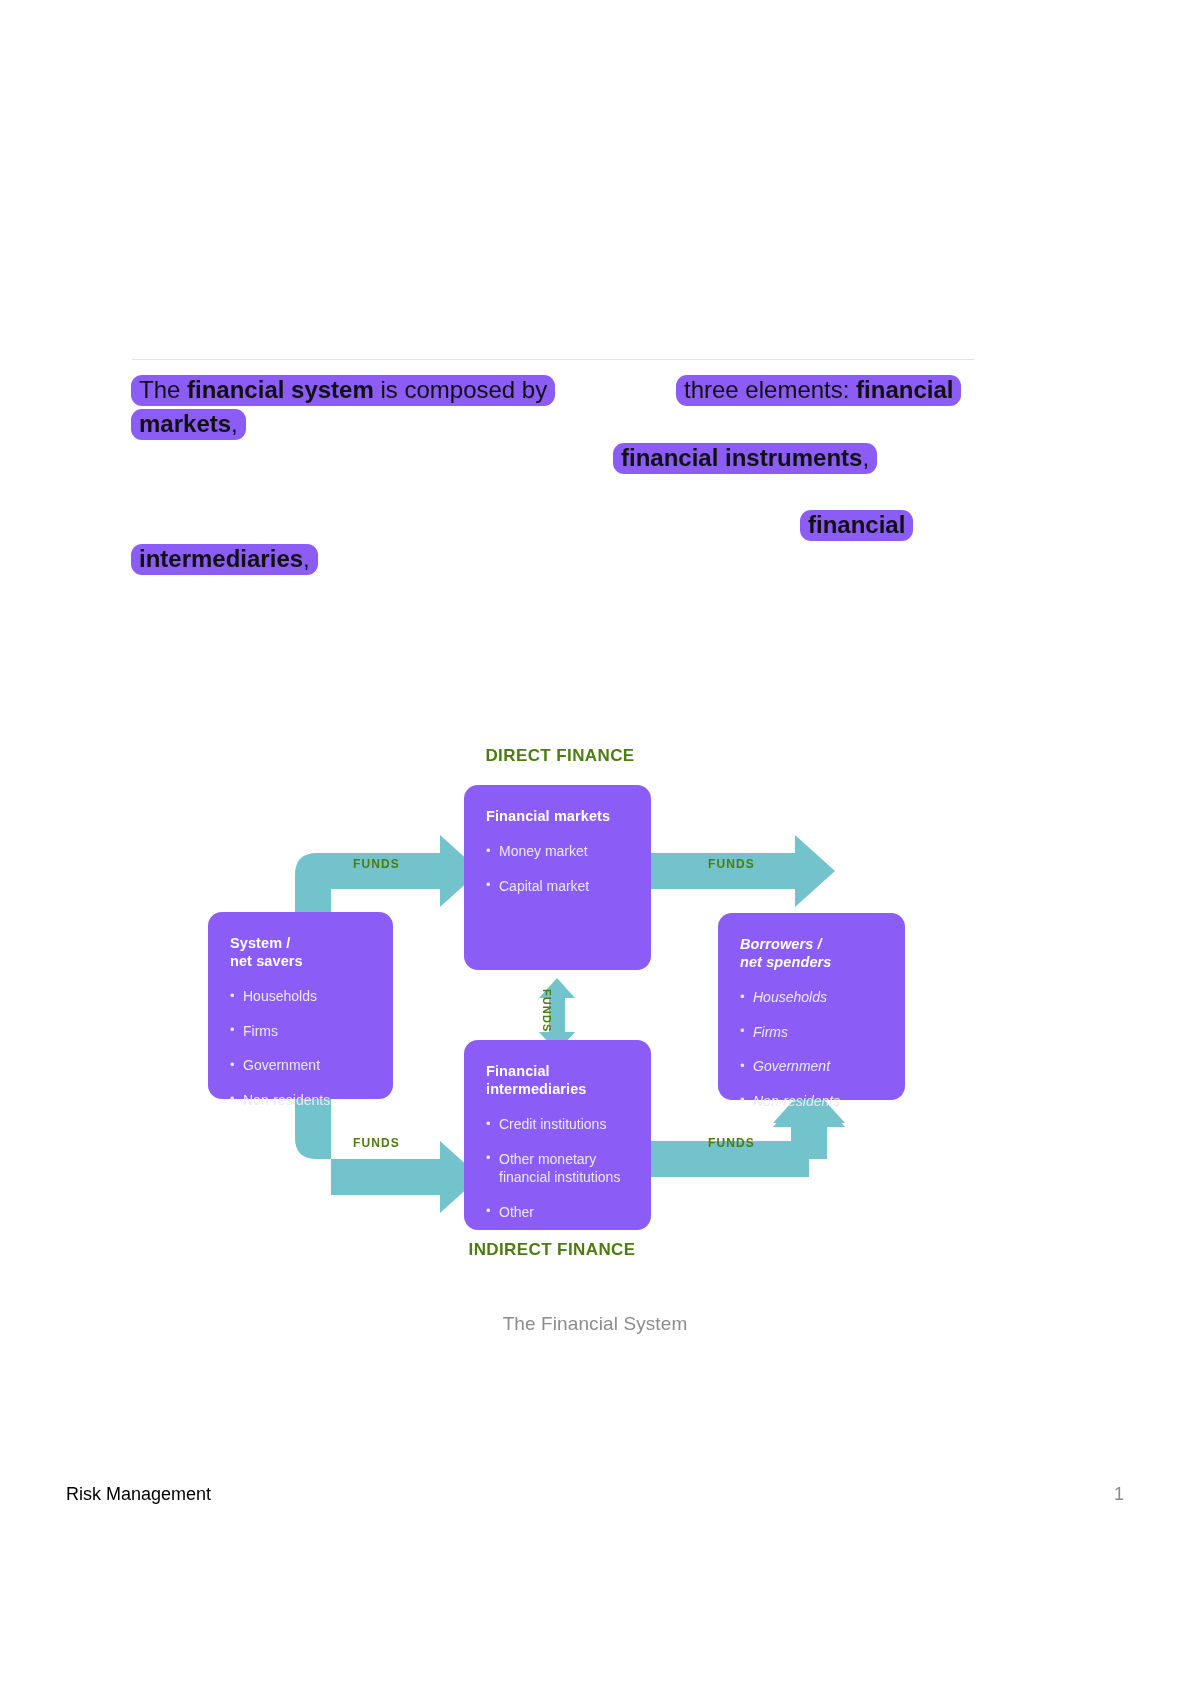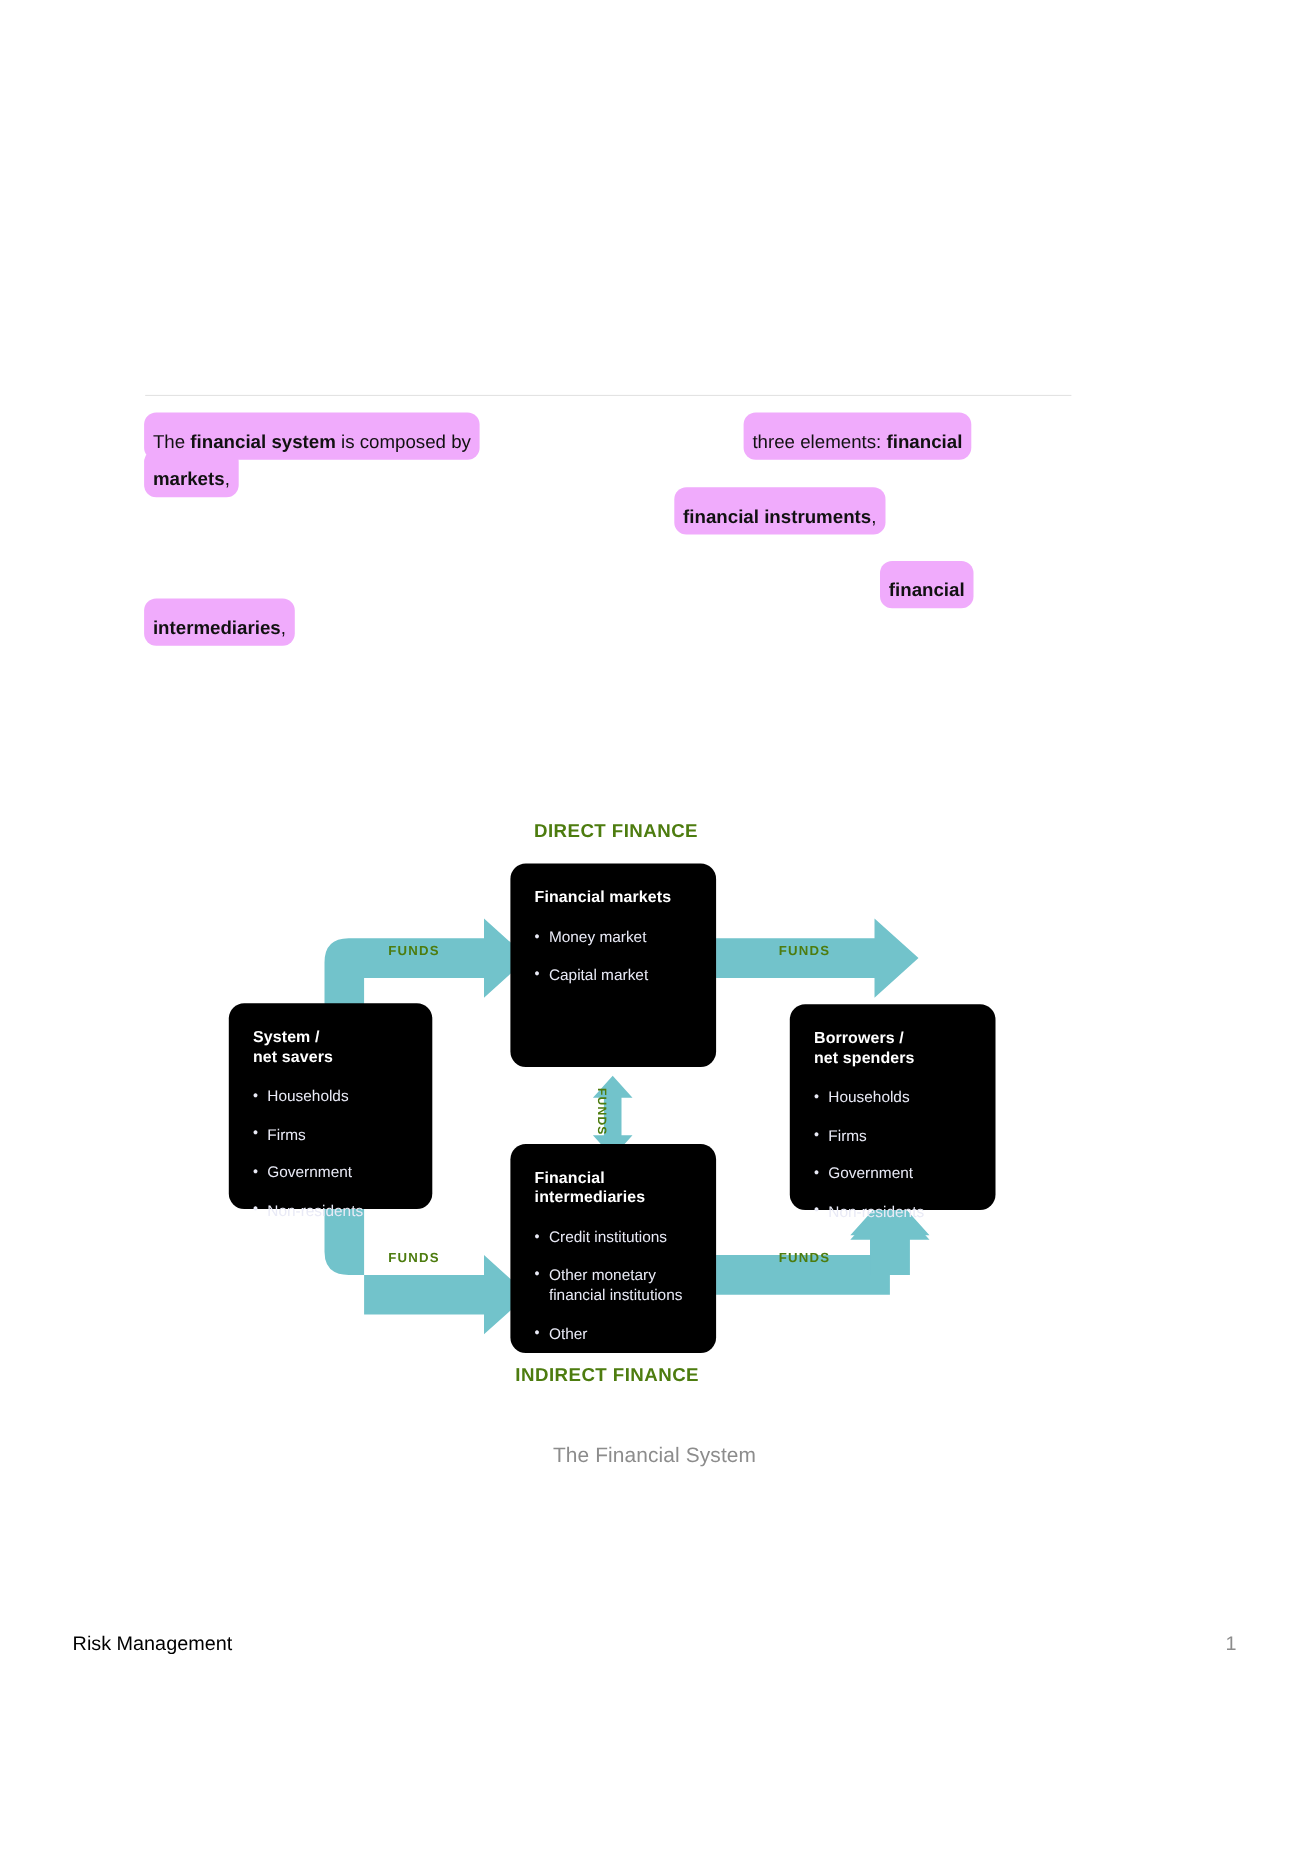--- a/index.html
+++ b/index.html
@@ -24,24 +24,24 @@
     width: 842px;
     height: 1px;
     background: #e3e3e3;
   }
 
   
   .prose-layer { position: absolute; left: 0; top: 0; width: 1190px; height: 620px; }
 
   .hl {
     position: absolute;
-    background: #f0abfc;
+    background: #8b5cf6;
     border-radius: 11px;
-    padding: 14px 8px 4px 8px;
-    font-size: 17px;
+    padding: 2px 8px 4px 8px;
+    font-size: 24px;
     line-height: 25px;
     white-space: nowrap;
     color: #111111;
     box-sizing: border-box;
   }
   .hl b { font-weight: 700; }
 
   #line1a { left: 131px; top: 375px; }
   #line1b { left: 676px; top: 375px; }
   #line2  { left: 131px; top: 409px; }
@@ -66,21 +66,21 @@
     font-weight: 700;
     letter-spacing: 0.4px;
     color: #4d7c0f;
   }
   #direct-finance   { top: 11px; left: 0; }
   #indirect-finance { top: 505px; left: -8px; }
 
   
   .node {
     position: absolute;
-    background: #000000;
+    background: #8b5cf6;
     border-radius: 14px;
     color: #ffffff;
     box-sizing: border-box;
     padding: 22px 20px 18px 22px;
   }
   .node .node-title {
     font-size: 14.5px;
     font-weight: 700;
     line-height: 18px;
     letter-spacing: 0.1px;
@@ -104,21 +104,21 @@
     content: "\2022";
     position: absolute;
     left: 0;
     top: -0.5px;
     font-size: 13px;
     color: #e9eaf6;
   }
 
   #node-markets        { left: 269px; top: 50px;  width: 187px; height: 185px; }
   #node-lenders        { left: 13px;  top: 177px; width: 185px; height: 187px; }
-  #node-borrowers      { left: 523px; top: 178px; width: 187px; height: 187px; }
+  #node-borrowers      { left: 523px; top: 178px; width: 187px; height: 187px; font-style: italic; }
   #node-intermediaries { left: 269px; top: 305px; width: 187px; height: 190px; }
 
   
   .funds-label {
     position: absolute;
     font-size: 12px;
     font-weight: 700;
     letter-spacing: 1.1px;
     color: #4d7c0f;
     z-index: 5;

